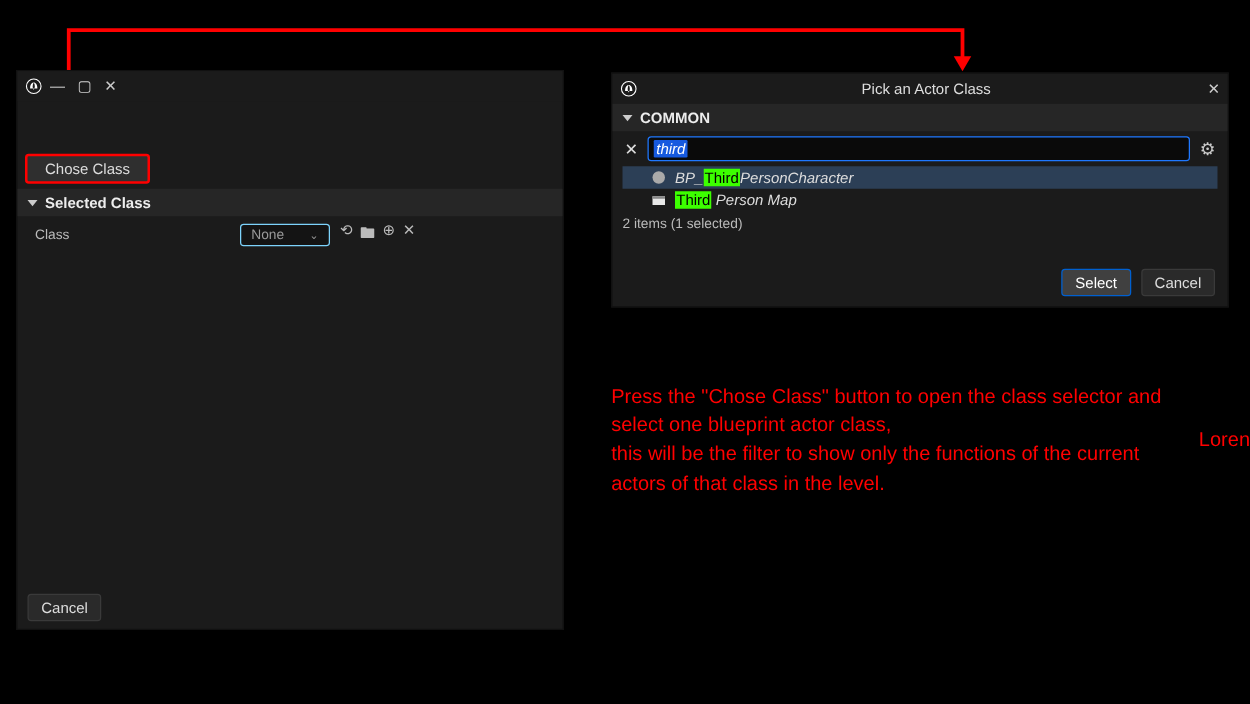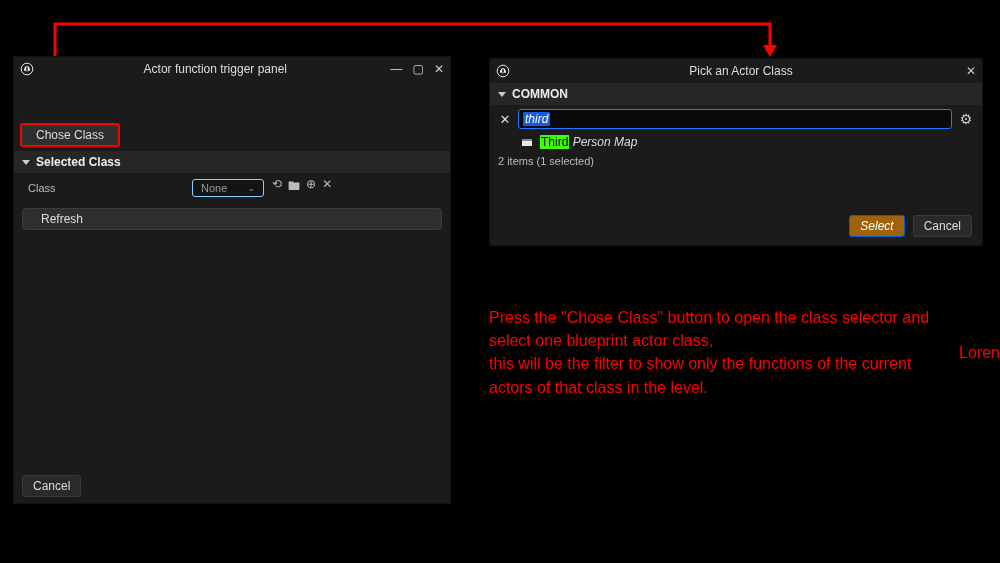--- a/index.html
+++ b/index.html
@@ -47,24 +47,23 @@
     justify-content: center;
     background: #2a2a2a;
     color: #ddd;
     border: 1px solid #3a3a3a;
     border-radius: 3px;
     padding: 3px 10px;
     font-size: 12px;
     cursor: pointer;
   }
   .btn-primary {
-    background: #a16207;
+    background: #404040;
     border-color: #0060d0;
     color: #fff;
-    font-style: italic;
   }
   .section-header {
     display: flex;
     align-items: center;
     background: #262626;
     color: #ededed;
     font-weight: bold;
     font-size: 12px;
     padding: 4px 8px;
   }
@@ -215,21 +214,20 @@
 </svg>
 
 <div class="window" id="left-panel">
   <div class="titlebar">
     <span class="ue-logo">
       <svg viewBox="0 0 24 24">
           <circle cx="12" cy="12" r="10" fill="none" stroke="#fff" stroke-width="1.5"></circle>
           <path d="M7 15 C7 9 10 7 12 7 C10 10 10 15 12 17 C14 15 14 10 12 7 C14 7 17 9 17 15" fill="#fff"></path>
         </svg>
     </span>
-    <span class="titlebar-title">Actor function trigger panel</span>
     <div class="titlebar-controls">
       <span>—</span>
       <span>▢</span>
       <span>✕</span>
     </div>
   </div>
   <div class="chose-btn-wrap">
     <div class="chose-btn">
       <span>Chose Class</span>
     </div>
@@ -242,25 +240,20 @@
     <span class="row-label">Class</span>
     <div class="dropdown">
       <span>None</span>
       <span class="dd-arrow">⌄</span>
     </div>
     <div class="row-icons">
       <span>⟲</span>
       <span>🖿</span>
       <span>⊕</span>
       <span>✕</span>
-    </div>
-  </div>
-  <div class="refresh-wrap">
-    <div class="refresh-btn">
-      <span>Refresh</span>
     </div>
   </div>
   <div class="left-footer">
     <div class="btn">
       <span>Cancel</span>
     </div>
   </div>
 </div>
 
 <div class="window" id="picker-panel">
@@ -281,20 +274,28 @@
     <span>COMMON</span>
   </div>
   <div class="search-row">
     <span class="search-clear">✕</span>
     <div class="search-box">
       <span class="search-text">third</span>
     </div>
     <span class="search-gear">⚙</span>
   </div>
   <div class="result-list">
+    <div class="result-item selected">
+      <span class="icon">
+        <svg width="12" height="12" viewBox="0 0 12 12">
+            <circle cx="6" cy="6" r="5" fill="#aaa"></circle>
+          </svg>
+      </span>
+      <span class="name"><span>BP_</span><span class="hl">Third</span><span>PersonCharacter</span></span>
+    </div>
     <div class="result-item">
       <span class="icon">
         <svg width="12" height="12" viewBox="0 0 12 12">
             <rect x="1" y="3" width="10" height="7" fill="#e8e8e8"></rect>
             <rect x="1" y="3" width="10" height="2" fill="#888"></rect>
           </svg>
       </span>
       <span class="name"><span></span><span class="hl">Third</span><span> Person Map</span></span>
     </div>
   </div>

